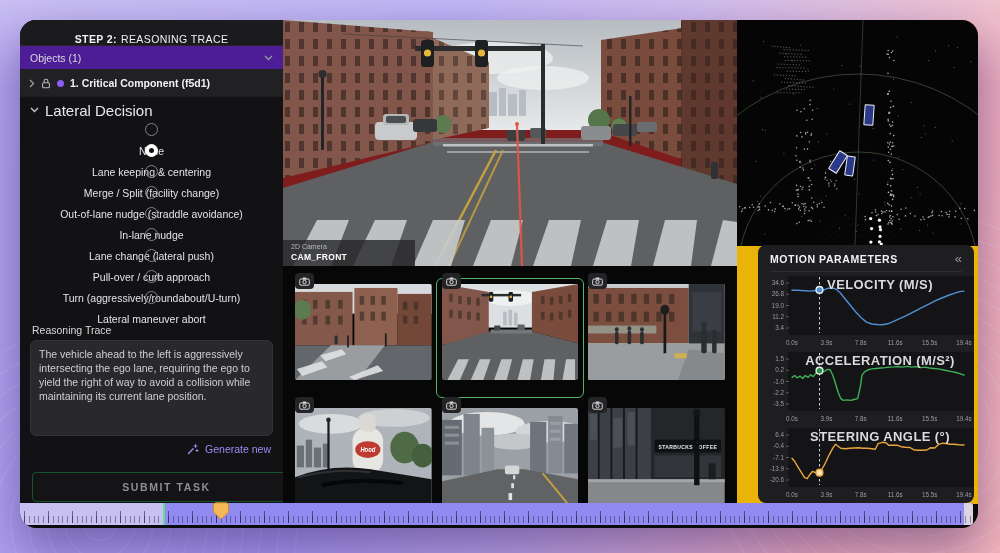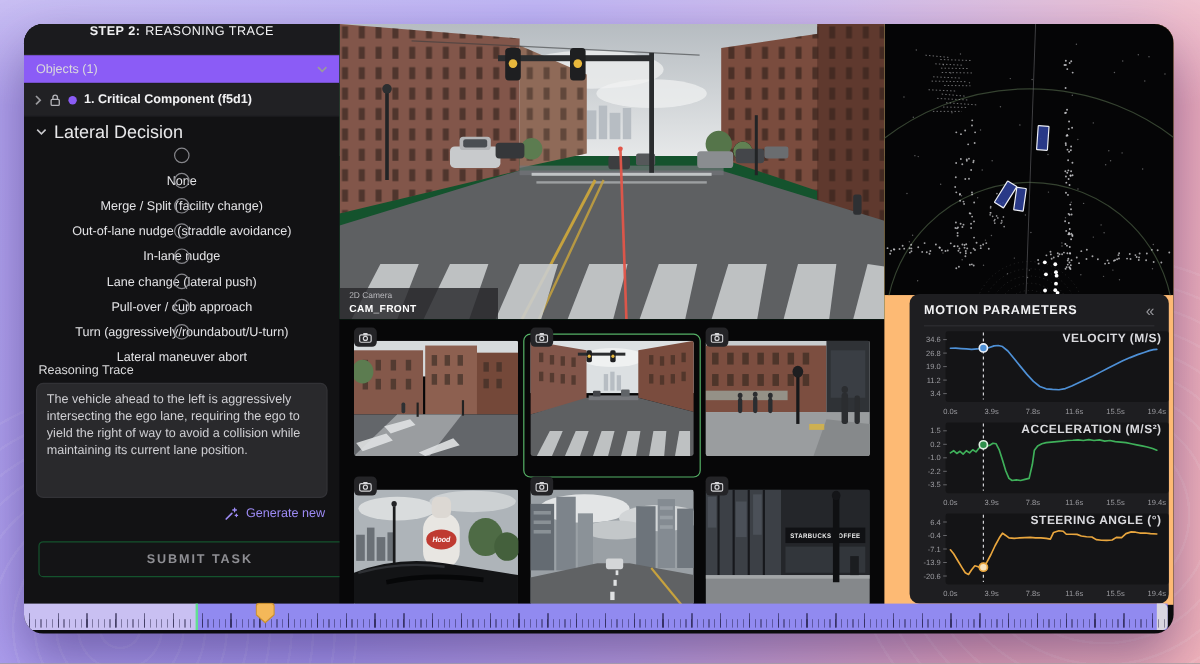--- a/index.html
+++ b/index.html
@@ -15,26 +15,26 @@
   .arcs.r { right:-150px; top:36%; width:460px; height:460px; opacity:.55; }
   .arcs.bl { left:-110px; bottom:-180px; width:420px; height:420px; opacity:.45; }
 
   .window { position:absolute; left:20px; top:20px; width:958px; height:508px;
     background:#0b0b0d; border-radius:16px; overflow:hidden;
     box-shadow:0 20px 45px rgba(45,25,90,.45); }
 
   
   .sidebar { position:absolute; left:0; top:0; width:263px; height:484px; background:#121214; }
   .sb-header { height:26px; background:#1b1b1e; border-bottom:1px solid #26262a;
-    display:flex; align-items:flex-start; justify-content:center; color:#f1f1f3;
+    display:flex; align-items:flex-end; justify-content:center; color:#f1f1f3;
     font-size:10.5px; letter-spacing:.4px; }
   .sb-header b { margin-right:4px; }
   .row { display:flex; align-items:center; }
   .objects-row { height:24px; padding:0 10px; justify-content:space-between;
-    background:#8b5cf6; border-bottom:1px solid #1e1e22; color:#d9d9dc; font-size:10.5px; }
+    background:#4c1d95; border-bottom:1px solid #1e1e22; color:#d9d9dc; font-size:10.5px; }
   .object-item { height:27px; padding:0 9px; gap:6px; background:#212124;
     border-bottom:1px solid #1e1e22; color:#f2f2f4; font-size:10.5px; font-weight:bold; }
   .dot { width:7px; height:7px; border-radius:50%; background:#8b5cf6; flex:0 0 auto; }
   .section-row { height:26px; padding:0 10px; gap:6px; color:#e8e8ea; font-size:15px; }
   .radio-row { height:21px; padding:0 12px; gap:9px; cursor:pointer;flex-direction:column; }
   .radio { width:13px; height:13px; border:1.5px solid #85858a; border-radius:50%;
     flex:0 0 auto; display:flex; align-items:center; justify-content:center; background:transparent; }
   .radio.on { border-color:#fff; background:#fff; }
   .radio.on::after { content:''; width:5px; height:5px; border-radius:50%; background:#101012; }
   .radio-label { color:#e3e3e6; font-size:10.5px; }
@@ -43,50 +43,50 @@
     border:1px solid #323236; border-radius:6px; padding:7px 8px; color:#cfcfd3;
     font-family:"Liberation Sans", sans-serif; font-size:10.5px; line-height:1.32; resize:none; }
   .gen-row { height:26px; padding:0 12px; justify-content:flex-end; gap:6px; cursor:pointer; }
   .gen-label { color:#9d8bf5; font-size:10.5px; font-weight:normal; }
   .submit-btn { display:block; margin:10px 12px 0; width:269px; height:30px; background:#141416;
     border:1px solid #14532d; border-radius:4px; color:#8e8e93; font-size:10.5px;
     font-weight:bold; letter-spacing:1.6px; font-family:"Liberation Sans", sans-serif; cursor:pointer; }
 
   
   .center { position:absolute; left:263px; top:0; width:454px; height:484px; background:#070708; }
-  .main-cam { position:absolute; left:0; top:0; width:542px; height:246px; overflow:hidden; background:#14532d; }
+  .main-cam { position:absolute; left:0; top:0; width:542px; height:246px; overflow:hidden; background:#7f1d1d; }
   .main-cam svg { display:block; }
   .cam-label { position:absolute; left:0; bottom:0; min-width:132px; background:rgba(40,40,44,.82);
     padding:3px 10px 4px 8px; }
   .cam-type { font-size:7px; color:#b9b9bd; line-height:1.25; }
   .cam-name { font-size:8.5px; font-weight:bold; color:#fff; letter-spacing:.3px; line-height:1.2; }
   .cam-tools { position:absolute; top:6px; right:8px; display:flex; gap:10px; opacity:.55; }
   .cam-tools svg { display:block; }
 
   .thumbs { position:absolute; left:0; top:246px; width:454px; height:238px; padding:18px 12px 0;
     display:grid; grid-template-columns:repeat(3,1fr); column-gap:10px; row-gap:28px; }
   .thumb { position:relative; height:96px; cursor:pointer; }
   .thumb svg.tsvg { position:absolute; inset:0; width:100%; height:100%; border-radius:2px; }
   .cam-badge { position:absolute; top:-11px; left:0; width:19px; height:16px; background:#242427;
     border-radius:4px; display:flex; align-items:center; justify-content:center; z-index:2; }
   .sel-ring { position:absolute; left:-6px; right:-6px; top:-6px; bottom:-18px;
     border:1.5px solid #55b166; border-radius:6px; pointer-events:none; }
 
   
-  .rightcol { position:absolute; left:717px; top:0; width:241px; height:484px; background:#fdba74; }
+  .rightcol { position:absolute; left:717px; top:0; width:241px; height:484px; background:#eab308; }
   .lidar { position:absolute; left:0; top:0; width:241px; height:226px; }
   .motion { position:absolute; left:21px; top:225px; width:216px; height:258px;
     background:#1e1e21; border-radius:8px; }
   .m-header { display:flex; align-items:center; justify-content:space-between; padding:8px 12px 6px; }
   .m-title { color:#f2f2f4; font-size:10.5px; font-weight:bold; letter-spacing:.6px; }
   .m-collapse { color:#97979c; font-size:13px; line-height:10px; cursor:pointer; }
   .m-divider { border-top:1px solid #2e2e32; margin:0 12px; }
   .chart { position:relative; height:74px; margin-top:2px; }
-  .chart-title { position:absolute; top:3px; left:34px; right:6px; text-align:right;
-    font-size:10px; font-weight:bold; color:#dadade; letter-spacing:.4px; pointer-events:none; }
+  .chart-title { position:absolute; top:3px; left:34px; right:6px; text-align:center;
+    font-size:13px; font-weight:bold; color:#dadade; letter-spacing:.4px; pointer-events:none; }
   .chart svg { display:block; width:216px; height:74px; }
 
   
   .ruler { position:absolute; left:0; right:5px; bottom:3px; height:22px; }
   .seg { position:absolute; top:0; bottom:0; }
   .seg-a { left:0; width:144px; background:#c9c0f2; }
   .seg-b { left:144px; right:0; background:#918af0; }
   .cap { position:absolute; right:0; top:0; bottom:0; width:9px; background:#d9d6e0; border-radius:0 4px 4px 0; }
   .play-line { position:absolute; left:143px; width:2px; top:0; bottom:0; background:#62df92; }
   .ticks-min { position:absolute; left:4px; right:2px; bottom:2px; height:7px;
@@ -133,20 +133,24 @@
         <svg width="9" height="6" viewBox="0 0 9 6">
             <polyline points="1,1 4.5,4.5 8,1" fill="none" stroke="#c8c8cc" stroke-width="1.3"></polyline>
           </svg>
         <span>Lateral Decision</span>
       </div>
 
       <div>
         <div class="row radio-row">
             <span class="radio"></span>
             <span class="radio-label">None</span>
+          </div>
+        <div class="row radio-row">
+            <span class="radio on"></span>
+            <span class="radio-label">Lane keeping &amp; centering</span>
           </div>
         <div class="row radio-row">
             <span class="radio"></span>
             <span class="radio-label">Merge / Split (facility change)</span>
           </div>
         <div class="row radio-row">
             <span class="radio"></span>
             <span class="radio-label">Out-of-lane nudge (straddle avoidance)</span>
           </div>
         <div class="row radio-row">

